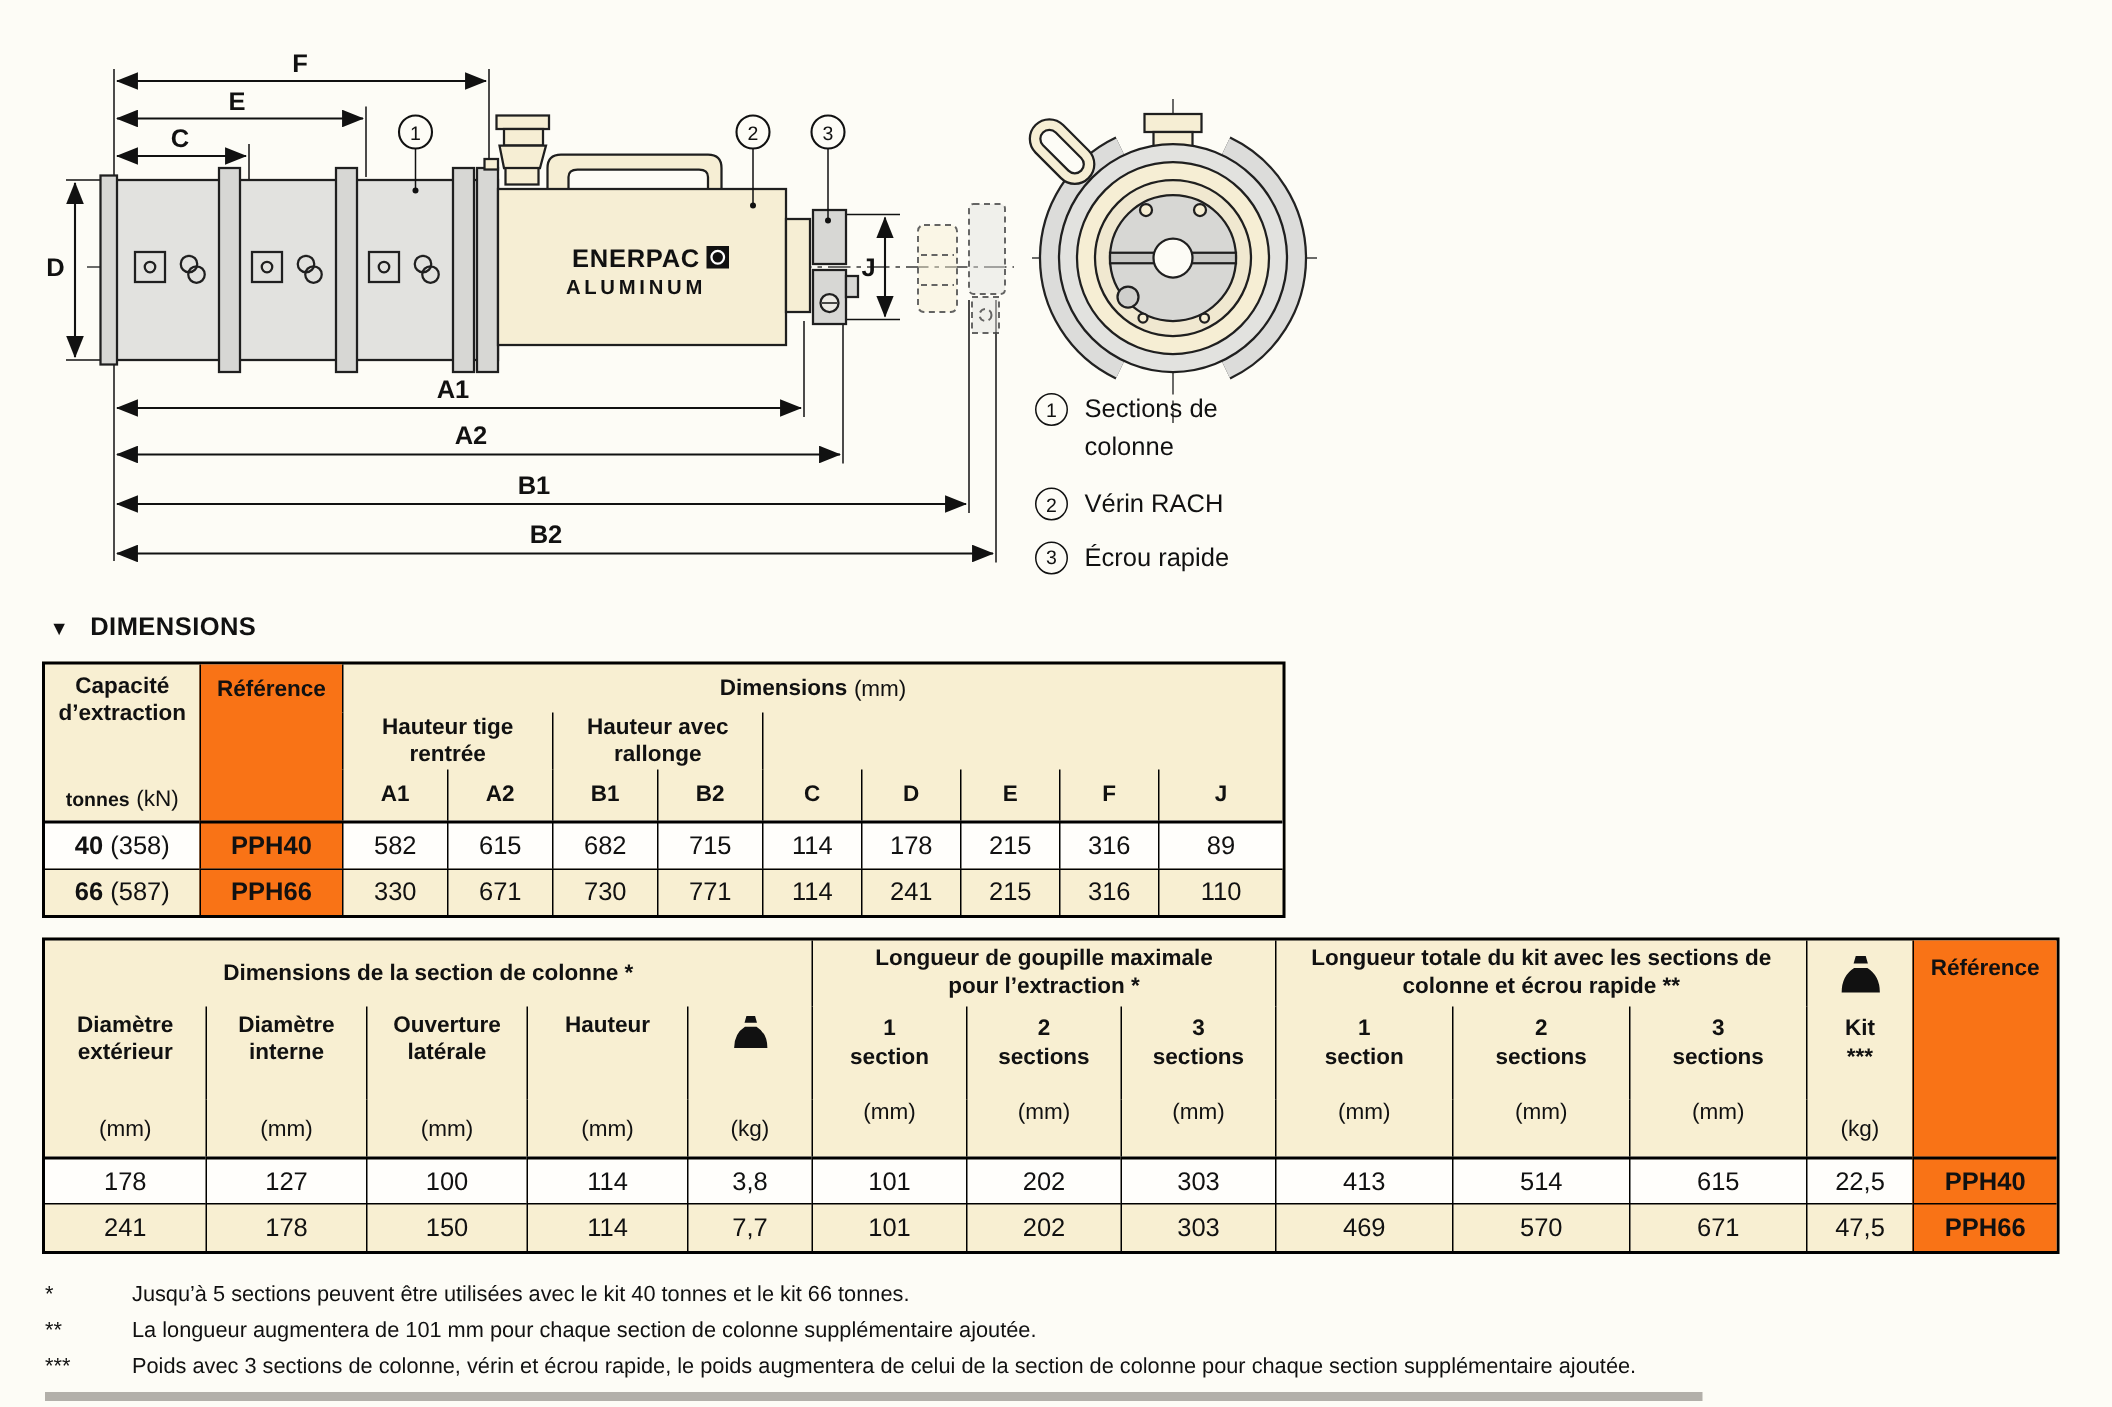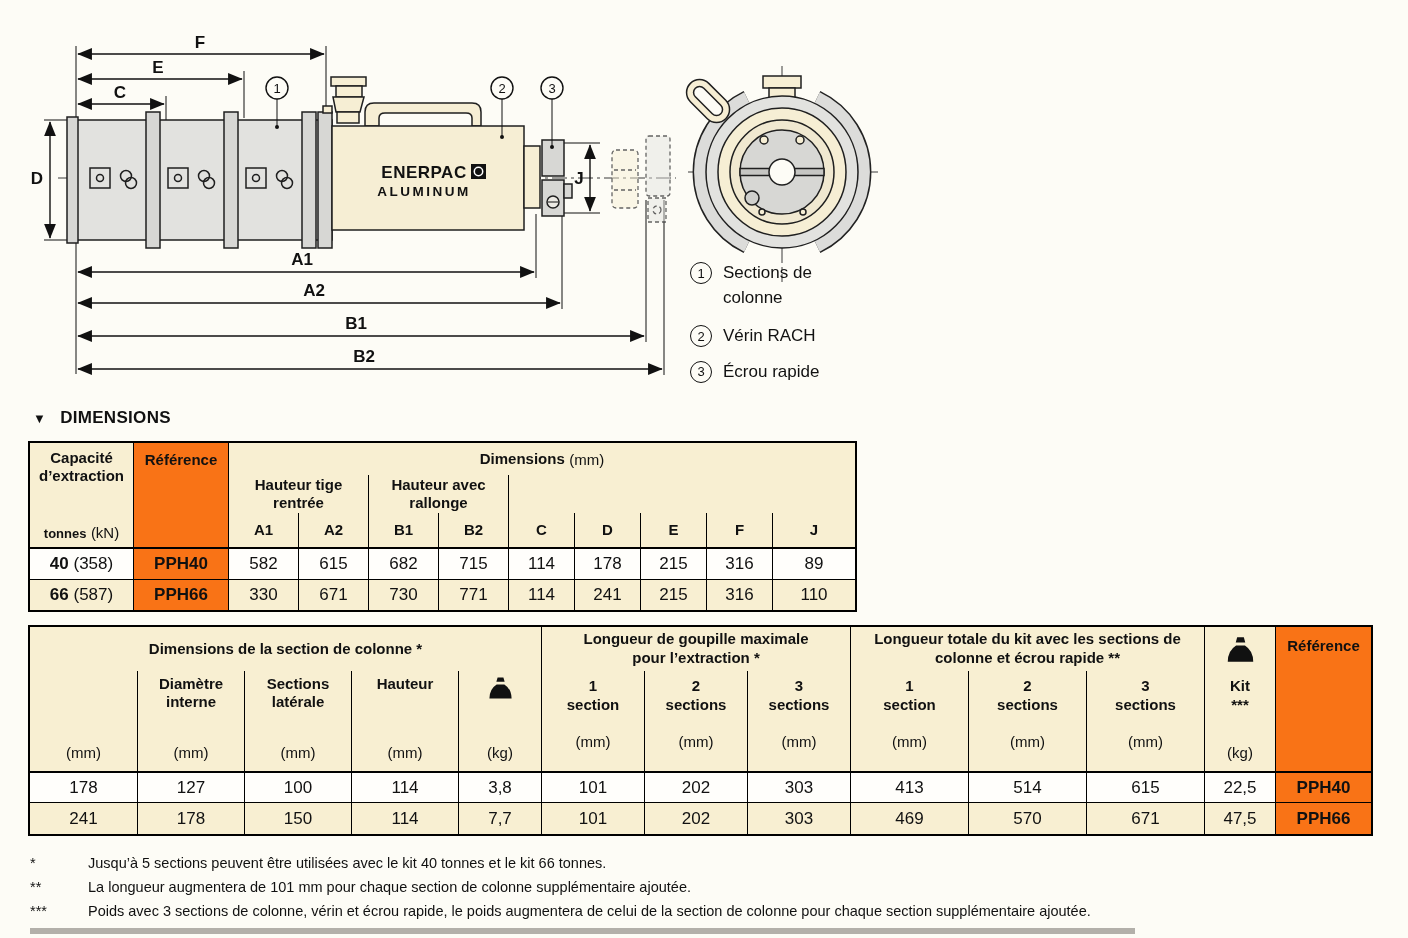--- a/index.html
+++ b/index.html
@@ -291,22 +291,23 @@
     <div class="c h15" style="grid-area:1/1/2/6">Dimensions de la section de colonne *</div>
     <div class="c bl h15 gtitle" style="grid-area:1/6/2/9;padding:0 30px">Longueur de goupille maximale pour l’extraction *</div>
     <div class="c bl h15 gtitle" style="grid-area:1/9/2/12;padding:0 20px">Longueur totale du kit avec les sections de colonne et écrou rapide **</div>
     <div class="c bl" style="grid-area:1/12/2/13">
       <svg class="wicon-big" viewBox="0 0 28 24">
           <path d="M11,1 h6 l1.3,4.6 h-8.6 Z M2.5,23 Q2.5,13 10,8.3 L18,8.3 Q25.5,13 25.5,23 Z" fill="#111"></path>
         </svg>
     </div>
     <div class="c top bl gray h15" style="grid-area:1/13/4/14;padding-top:10px">Référence</div>
 
+    <div class="c h15" style="grid-area:2/1;padding:4px 6px 0;align-items:flex-start">Diamètre extérieur</div>
     <div class="c bl h15" style="grid-area:2/2;padding:4px 6px 0;align-items:flex-start">Diamètre interne</div>
-    <div class="c bl h15" style="grid-area:2/3;padding:4px 6px 0;align-items:flex-start">Sections latérale</div>
+    <div class="c bl h15" style="grid-area:2/3;padding:4px 6px 0;align-items:flex-start">Ouverture latérale</div>
     <div class="c bl h15" style="grid-area:2/4;padding:4px 6px 0;align-items:flex-start">Hauteur</div>
     <div class="c bl" style="grid-area:2/5;align-items:flex-start;padding-top:5px">
       <svg class="wicon" viewBox="0 0 28 24">
           <path d="M11,1 h6 l1.3,4.6 h-8.6 Z M2.5,23 Q2.5,13 10,8.3 L18,8.3 Q25.5,13 25.5,23 Z" fill="#111"></path>
         </svg>
     </div>
     <div class="c bl num-word" style="grid-area:2/6">
         <span class="h15">1</span>
         <span class="h15">section</span>
       </div>

